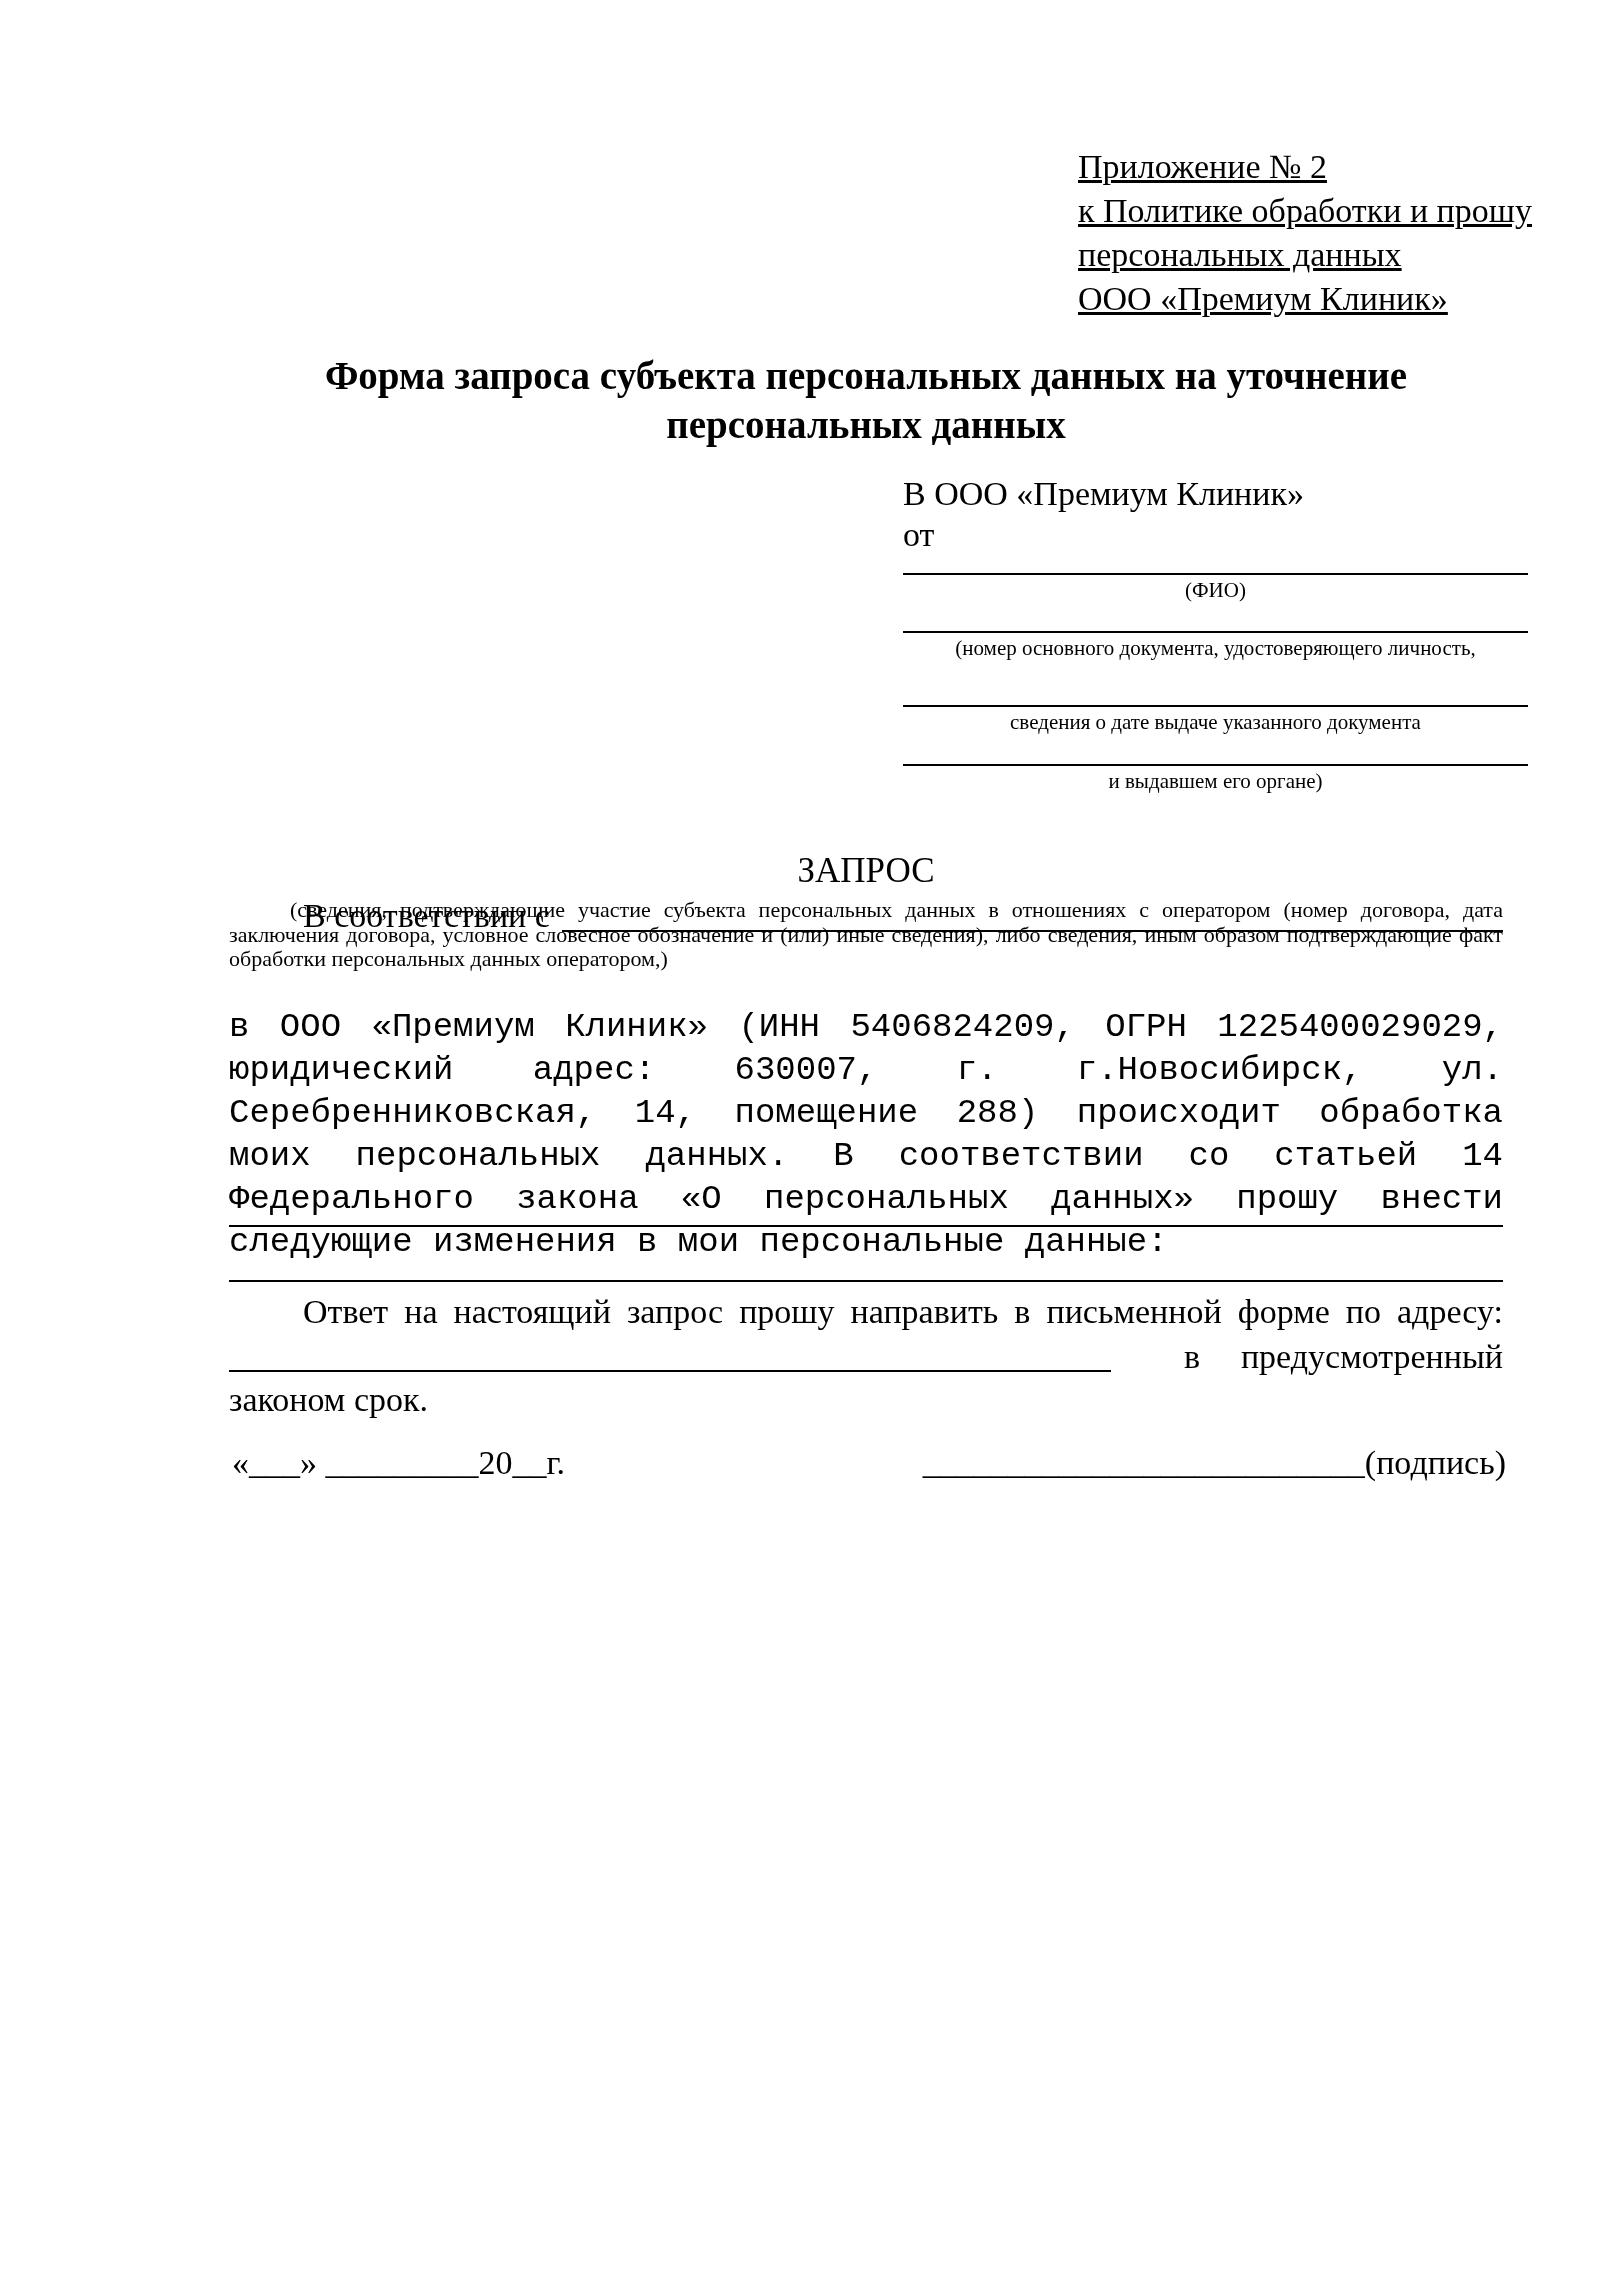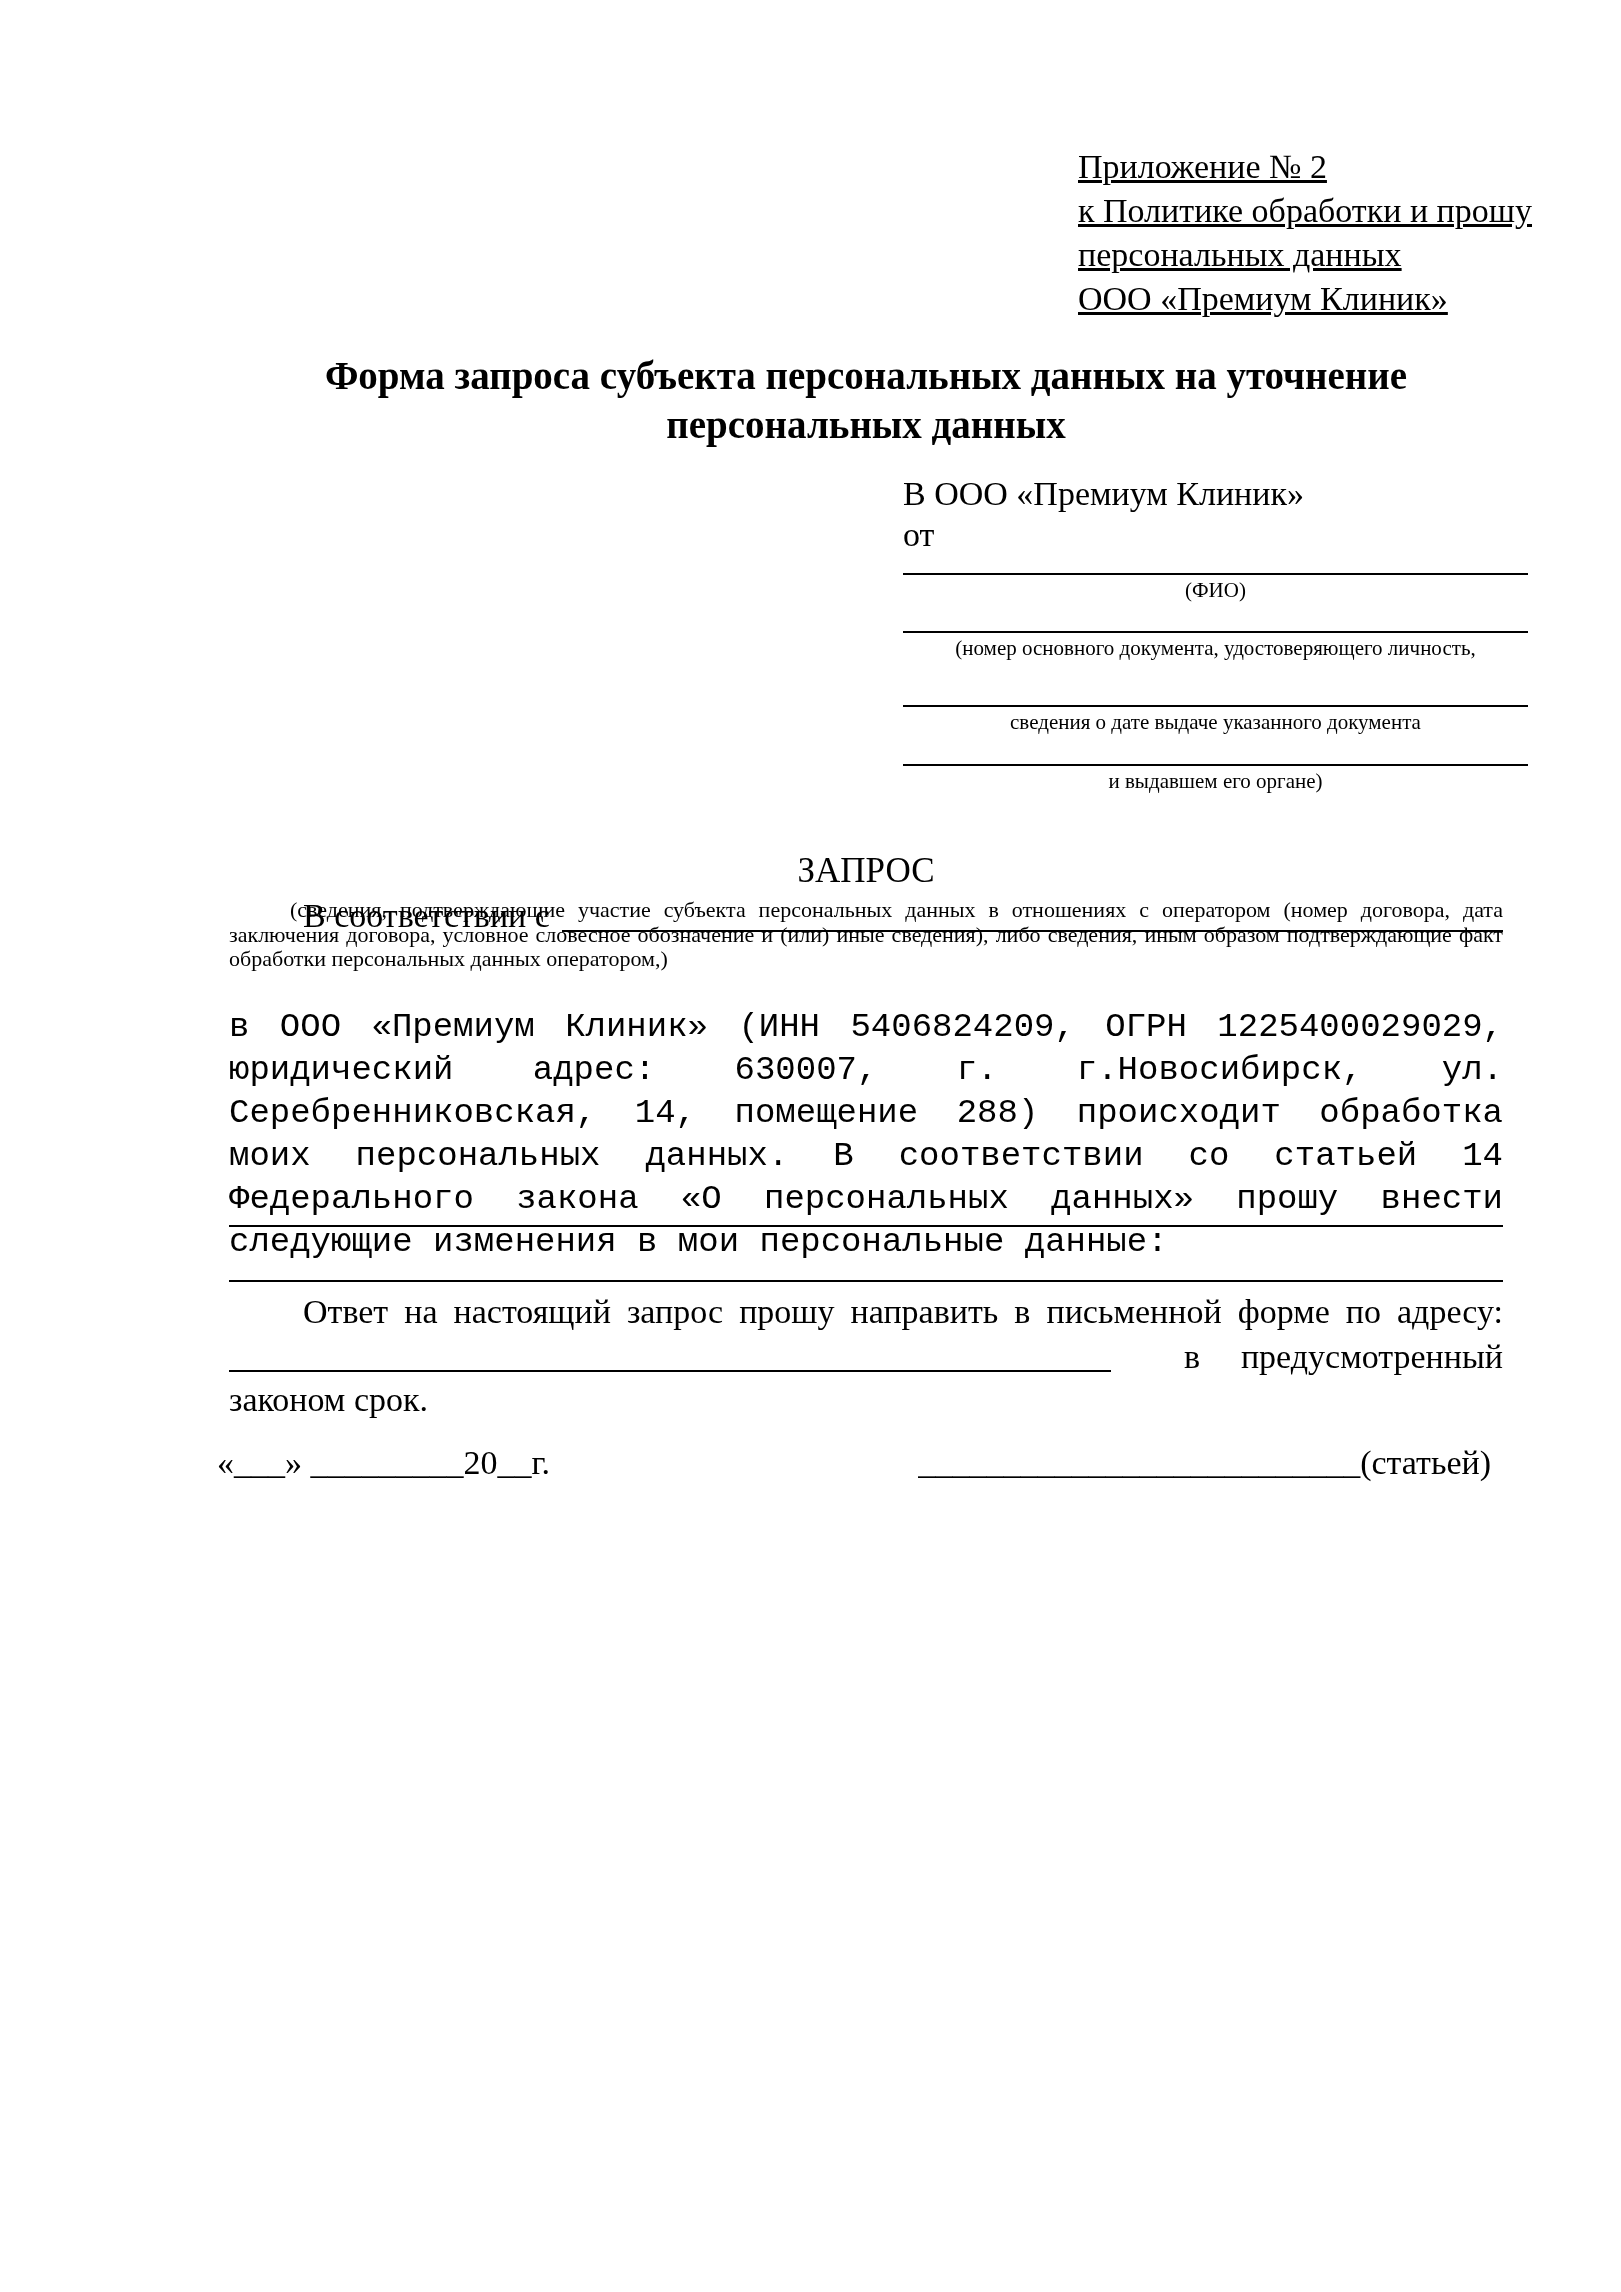--- a/index.html
+++ b/index.html
@@ -46,21 +46,21 @@
   .hr.h1{top:1225px;}
   .hr.h2{top:1280px;}
   
   .reply{position:absolute;left:229px;top:1290px;width:1274px;font-size:34px;line-height:43px;}
   .reply .line1{text-indent:74px;text-align:justify;text-align-last:justify;}
   .reply .line2{display:flex;align-items:flex-end;height:45px;}
   .reply .addr-rule{width:882px;flex:none;border-bottom:2.9px solid #000;margin-bottom:5.9px;}
   .reply .w-v{margin-left:73px;}
   .reply .w-pred{margin-left:auto;}
   
-  .sig-row{position:absolute;left:217px;top:1441px;width:1274px;font-size:34px;line-height:43px;display:flex;align-items:center;}
+  .sig-row{position:absolute;left:232px;top:1441px;width:1274px;font-size:34px;line-height:43px;display:flex;align-items:center;}
   .sig-row .right{margin-left:auto;white-space:nowrap;}
   .sig-row .left{white-space:nowrap;}
 </style>
 </head>
 <body>
 
 <div class="page">
 
   <div class="appendix">
     <div>Приложение № 2</div>
@@ -104,17 +104,17 @@
     <div class="line2">
       <span class="addr-rule"></span>
       <span class="w-v">в</span>
       <span class="w-pred">предусмотренный</span>
     </div>
     <div>законом срок.</div>
   </div>
 
   <div class="sig-row">
     <span class="left">«___» _________20__г.</span>
-    <span class="right"><span>__________________________</span><span>(статьей)</span></span>
+    <span class="right"><span>__________________________</span><span>(подпись)</span></span>
   </div>
 
 </div>
 
 
 </body></html>

